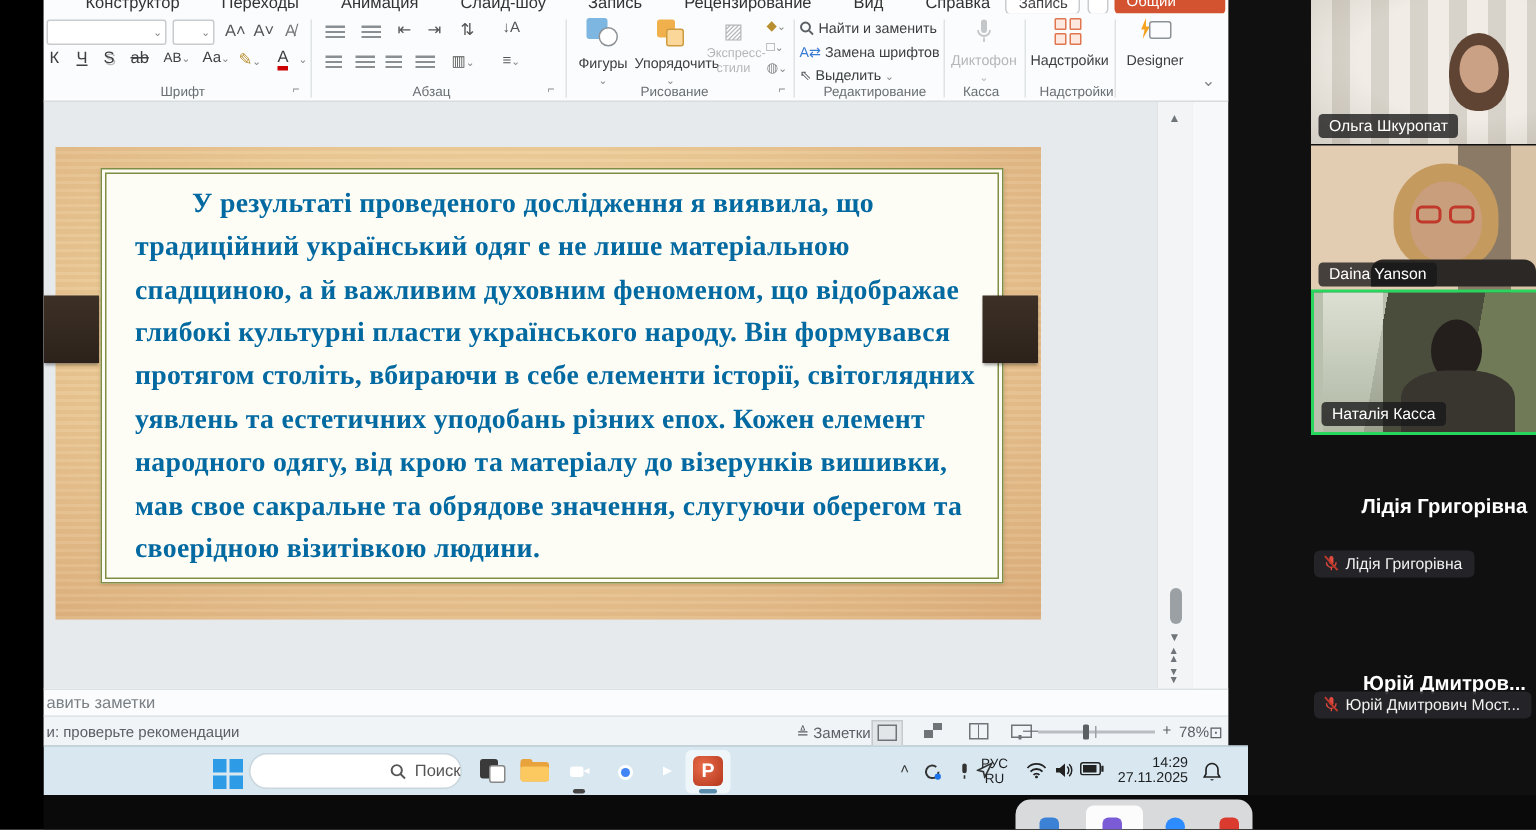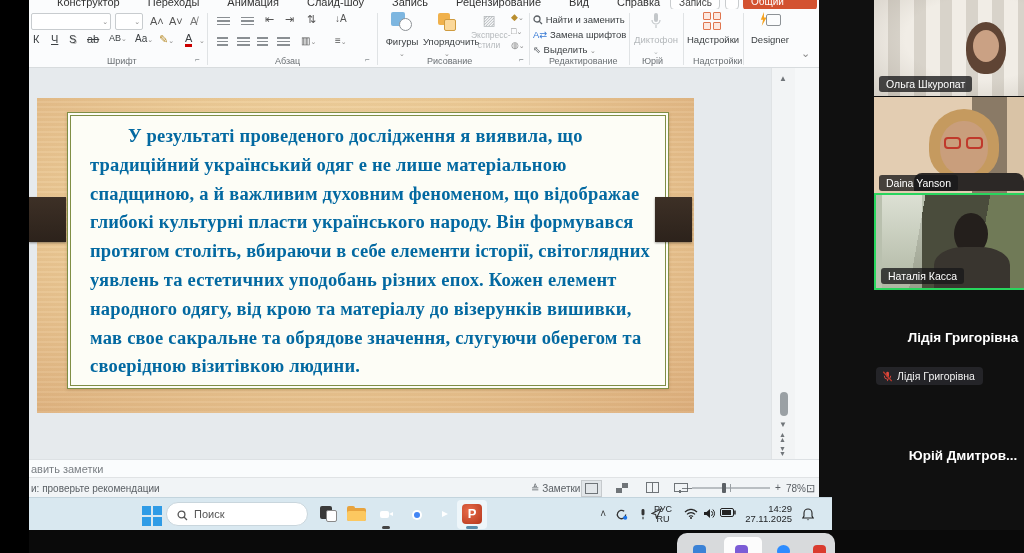--- a/index.html
+++ b/index.html
@@ -81,21 +81,21 @@
   .viewbox.active { background:#e2e6e9; border:1px solid #c6cacd; }
   #zoomslider { position:absolute; left:663px; top:9px; width:78px; height:2px; background:#b9bec2; }
   #zoomslider .mid { position:absolute; left:38px; top:-3px; width:1px; height:8px; background:#9aa0a4; }
   #zoomslider .th { position:absolute; left:30px; top:-4px; width:4px; height:10px; background:#5b6065; border-radius:1px; }
 
   
   #taskbar { left:0; top:497px; width:803px; height:33px; background:#d9e8f0; border-top:1px solid #c3d4dd; }
   .tbi { position:absolute; top:6px; width:21px; height:21px; }
   #startico { display:grid; grid-template-columns:9px 9px; grid-template-rows:9px 9px; gap:1.5px; top:8px; }
   #startico i { background:#2e9be6; }
-  #searchpill { position:absolute; left:137px; top:4px; width:142px; height:24px; background:#fff; border:1px solid #c9d6dd; border-radius:13px; color:#555; font-size:11px; line-height:22px; }
+  #searchpill { position:absolute; left:137px; top:4px; width:142px; height:24px; background:#fff; border:1px solid #c9d6dd; border-radius:13px; color:#555; font-size:11px; line-height:22px;text-align:right; }
   #searchpill svg { vertical-align:-3px; margin:0 6px 0 10px; }
   .tvico { position:relative; }
   .tvico .a { position:absolute; left:2px; top:2px; width:12px; height:13px; background:#3a3a3a; border-radius:2px; }
   .tvico .b { position:absolute; left:8px; top:6px; width:11px; height:12px; background:#fff; border:1px solid #888; border-radius:2px; }
   .folderico .back { position:absolute; left:1px; top:4px; width:19px; height:13px; background:#e8a33d; border-radius:2px; }
   .folderico .tab { position:absolute; left:1px; top:2px; width:8px; height:5px; background:#e8a33d; border-radius:2px 2px 0 0; }
   .folderico .front { position:absolute; left:1px; top:7px; width:19px; height:10px; background:#fcc860; border-radius:2px; }
   .zoomico { border-radius:50%; background:#2d8cff; position:relative; }
   .zoomico .cam { position:absolute; left:4px; top:7px; width:9px; height:7px; background:#fff; border-radius:2px; }
   .zoomico .lens { position:absolute; left:13px; top:8px; width:0; height:0; border-right:4px solid #fff; border-top:2.5px solid transparent; border-bottom:2.5px solid transparent; }
@@ -246,21 +246,21 @@
       <div class="rdiv" style="left:600px;"></div>
 
       <div class="bigbtn gray" style="left:604px; width:46px;">
         <svg class="micico" viewBox="0 0 12 18">
           <rect x="4" y="1" width="4" height="9" rx="2" fill="#c3c7ca"></rect>
           <path d="M2 8 a4 4 0 0 0 8 0" fill="none" stroke="#c3c7ca" stroke-width="1.2"></path>
           <line x1="6" y1="13" x2="6" y2="16" stroke="#c3c7ca" stroke-width="1.2"></line>
         </svg>
         <div class="cap gray">Диктофон</div><span class="dd gray">⌄</span>
       </div>
-      <span class="glabel" style="left:613px;">Юрій</span>
+      <span class="glabel" style="left:613px;">Касса</span>
       <div class="rdiv" style="left:654px;"></div>
 
       <div class="bigbtn" style="left:658px; width:52px;">
         <span class="addins-ico">
           <i style="left:0; top:0;"></i><i style="left:10px; top:0;"></i><i style="left:0; top:10px;"></i><i style="left:10px; top:10px;"></i>
         </span>
         <div class="cap">Надстройки</div>
       </div>
       <span class="glabel" style="left:664px;">Надстройки</span>
       <div class="rdiv" style="left:714px;"></div>
@@ -338,20 +338,28 @@
     <div class="mutepill" style="left:57px; top:367px;">
       <svg width="11" height="11" viewBox="0 0 12 12">
         <rect x="4.6" y="0.8" width="3" height="6" rx="1.5" fill="#e04a3f"></rect>
         <path d="M2.5 5.2 a3.5 3.8 0 0 0 7 0" fill="none" stroke="#e04a3f" stroke-width="1"></path>
         <line x1="6.1" y1="9" x2="6.1" y2="11" stroke="#e04a3f" stroke-width="1"></line>
         <line x1="1.4" y1="0.8" x2="10.6" y2="11" stroke="#c0392b" stroke-width="1.4"></line>
       </svg><span>Лідія Григорівна</span>
     </div>
 
     <div class="tilename" style="top:448px;">Юрій  Дмитров...</div>
+    <div class="mutepill" style="left:57px; top:461px;">
+      <svg width="11" height="11" viewBox="0 0 12 12">
+        <rect x="4.6" y="0.8" width="3" height="6" rx="1.5" fill="#e04a3f"></rect>
+        <path d="M2.5 5.2 a3.5 3.8 0 0 0 7 0" fill="none" stroke="#e04a3f" stroke-width="1"></path>
+        <line x1="6.1" y1="9" x2="6.1" y2="11" stroke="#e04a3f" stroke-width="1"></line>
+        <line x1="1.4" y1="0.8" x2="10.6" y2="11" stroke="#c0392b" stroke-width="1.4"></line>
+      </svg><span>Юрій Дмитрович Мост...</span>
+    </div>
   </div>
 
   <div id="taskbar" class="abs">
     <span class="tbi" id="startico" style="left:113px;">
         <i></i>
         <i></i>
         <i></i>
         <i></i>
       </span>
     <span id="searchpill">

